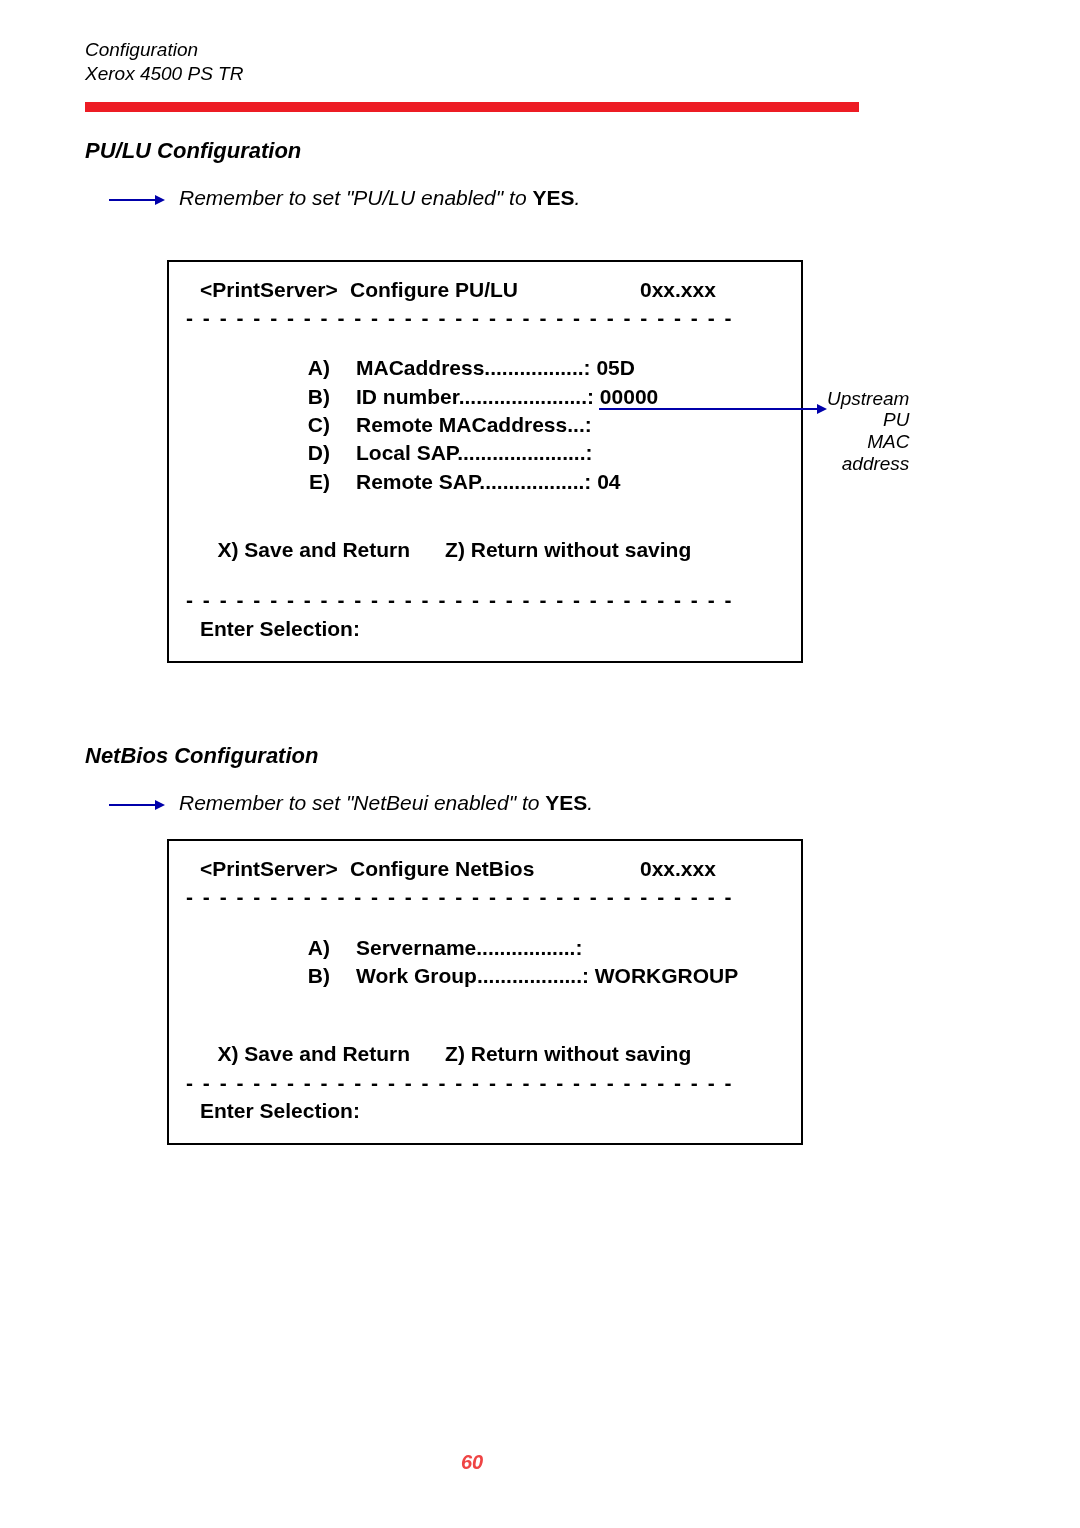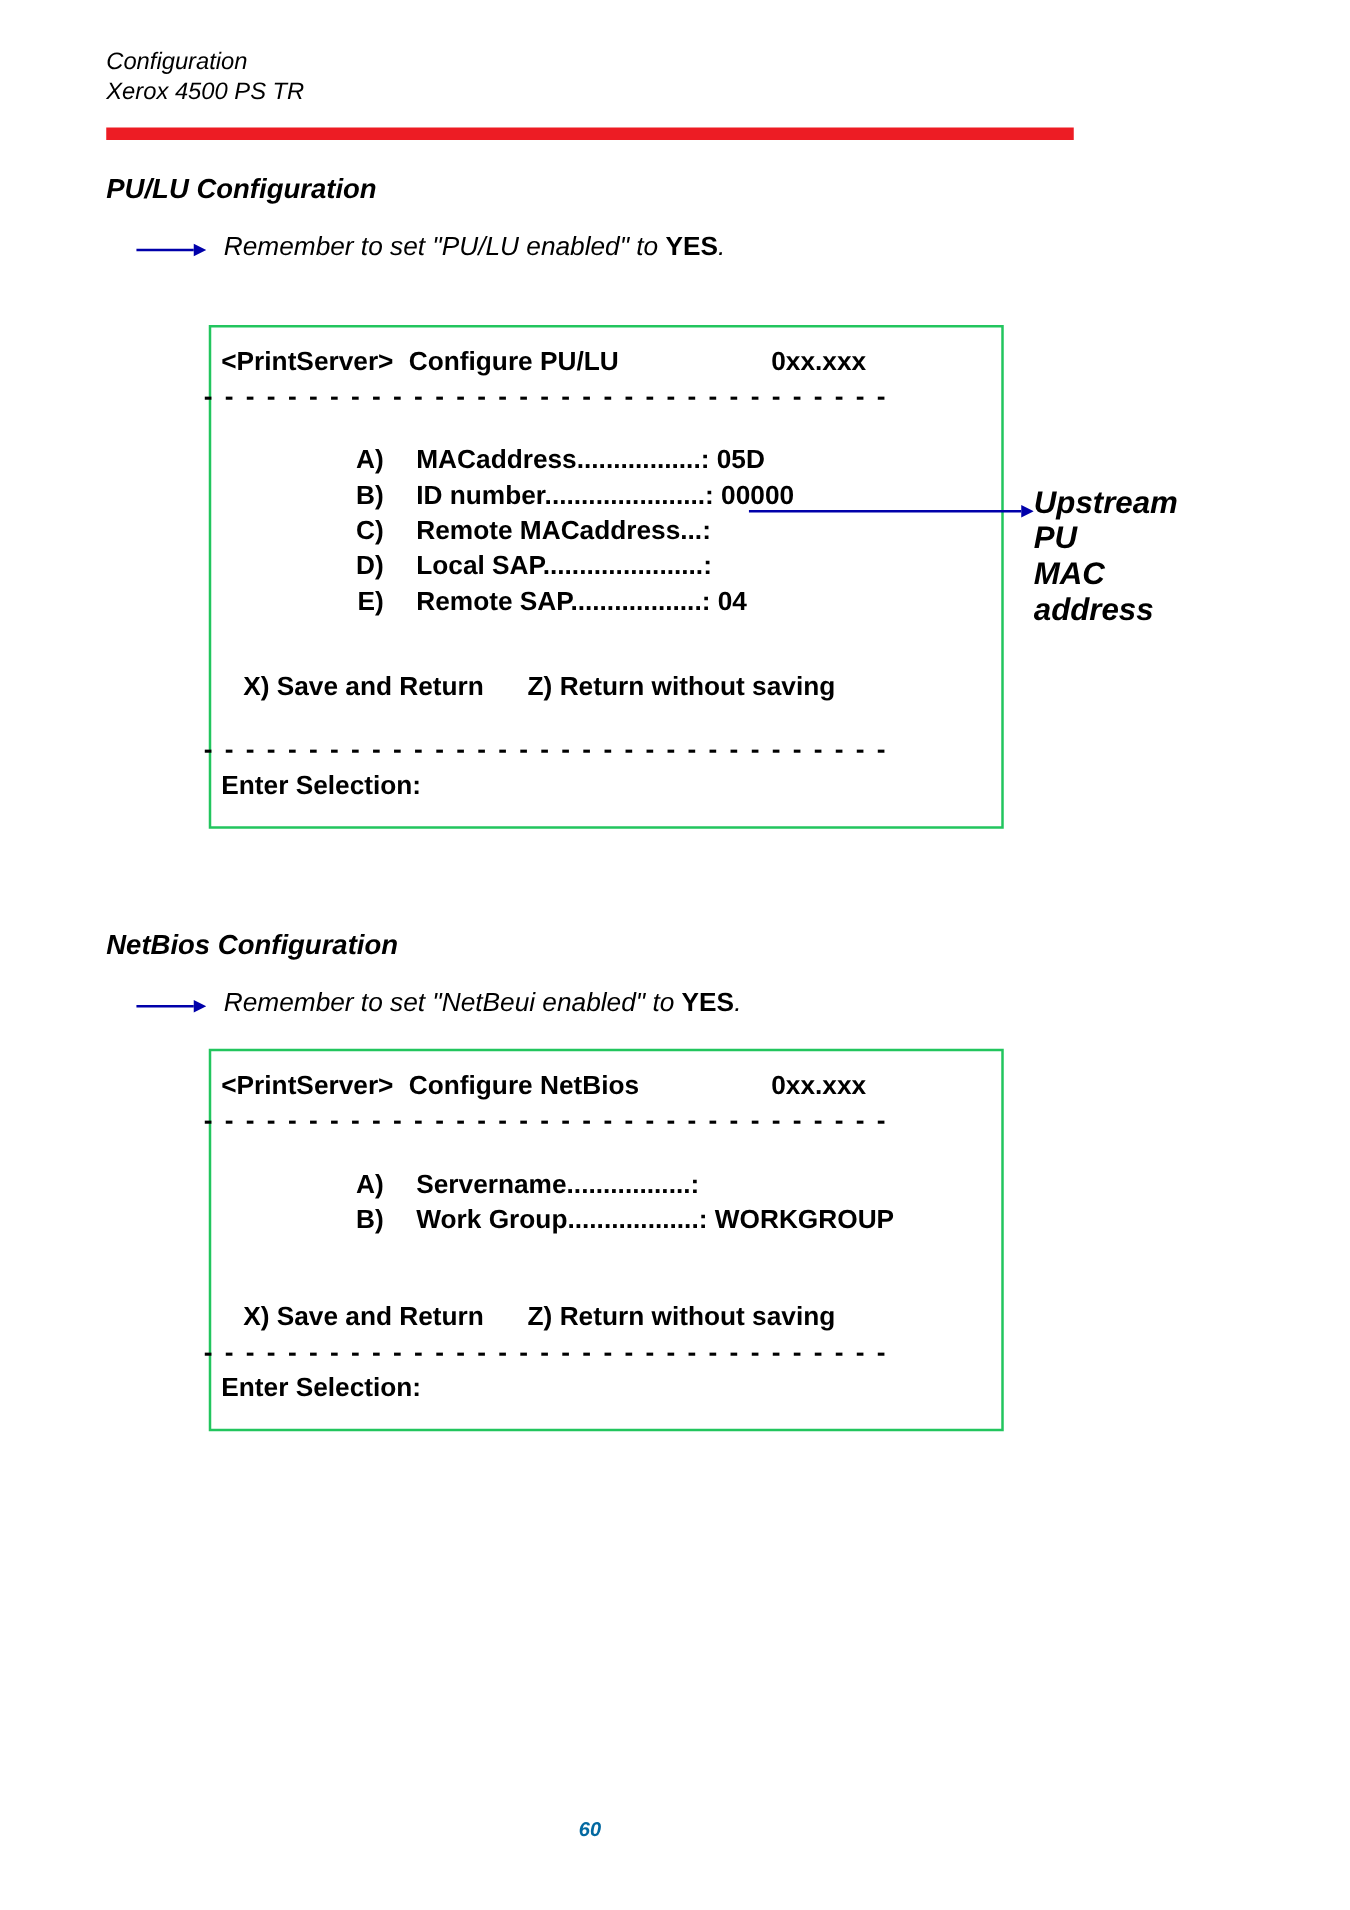--- a/index.html
+++ b/index.html
@@ -51,23 +51,23 @@
     left: 24px;
     top: 8px;
   }
   .left-arrow svg { display:block; }
   .screen-wrap {
     position: relative;
     margin-top: 50px;
     margin-left: 82px;
   }
   .screen-box {
-    border: 2px solid #22c55e;
+    border: 2px solid #000000;
     width: 636px;
-    padding: 14px 10px 18px 8px;
+    padding: 14px 10px 18px 31px;
     font-family: Arial, Helvetica, sans-serif;
     font-weight: bold;
     font-size: 21px;
     line-height: 1.35;
     box-sizing: border-box;
     position: relative;
   }
   .screen-header {
     display: flex;
     justify-content: flex-start;
@@ -92,38 +92,39 @@
   }
   .foot-row {
     white-space: pre;
   }
   .enter-sel {
     white-space: pre;
   }
   .annotation {
     position: absolute;
     font-style: italic;
-    font-size: 25px;
+    font-size: 19px;
     line-height: 1.15;
     color: #000;
-    font-weight: bold;
+    font-weight: normal;
+    text-align: right;
   }
   .callout-arrow {
     position: absolute;
   }
   .page-number {
     position: absolute;
     left: 0;
     right: 0;
     bottom: 54px;
     text-align: center;
-    color: #0369a1;
-    font-weight: bold;
-    font-style: italic;
-    font-size: 16px;
+    color: #ef4444;
+    font-weight: bold;
+    font-style: italic;
+    font-size: 20px;
   }
   .spacer { height: 80px; }
 </style>
 </head>
 <body>
 
 <div class="page">
 
   <div class="header-italic">Configuration</div>
   <div class="header-italic">Xerox 4500 PS TR</div>

